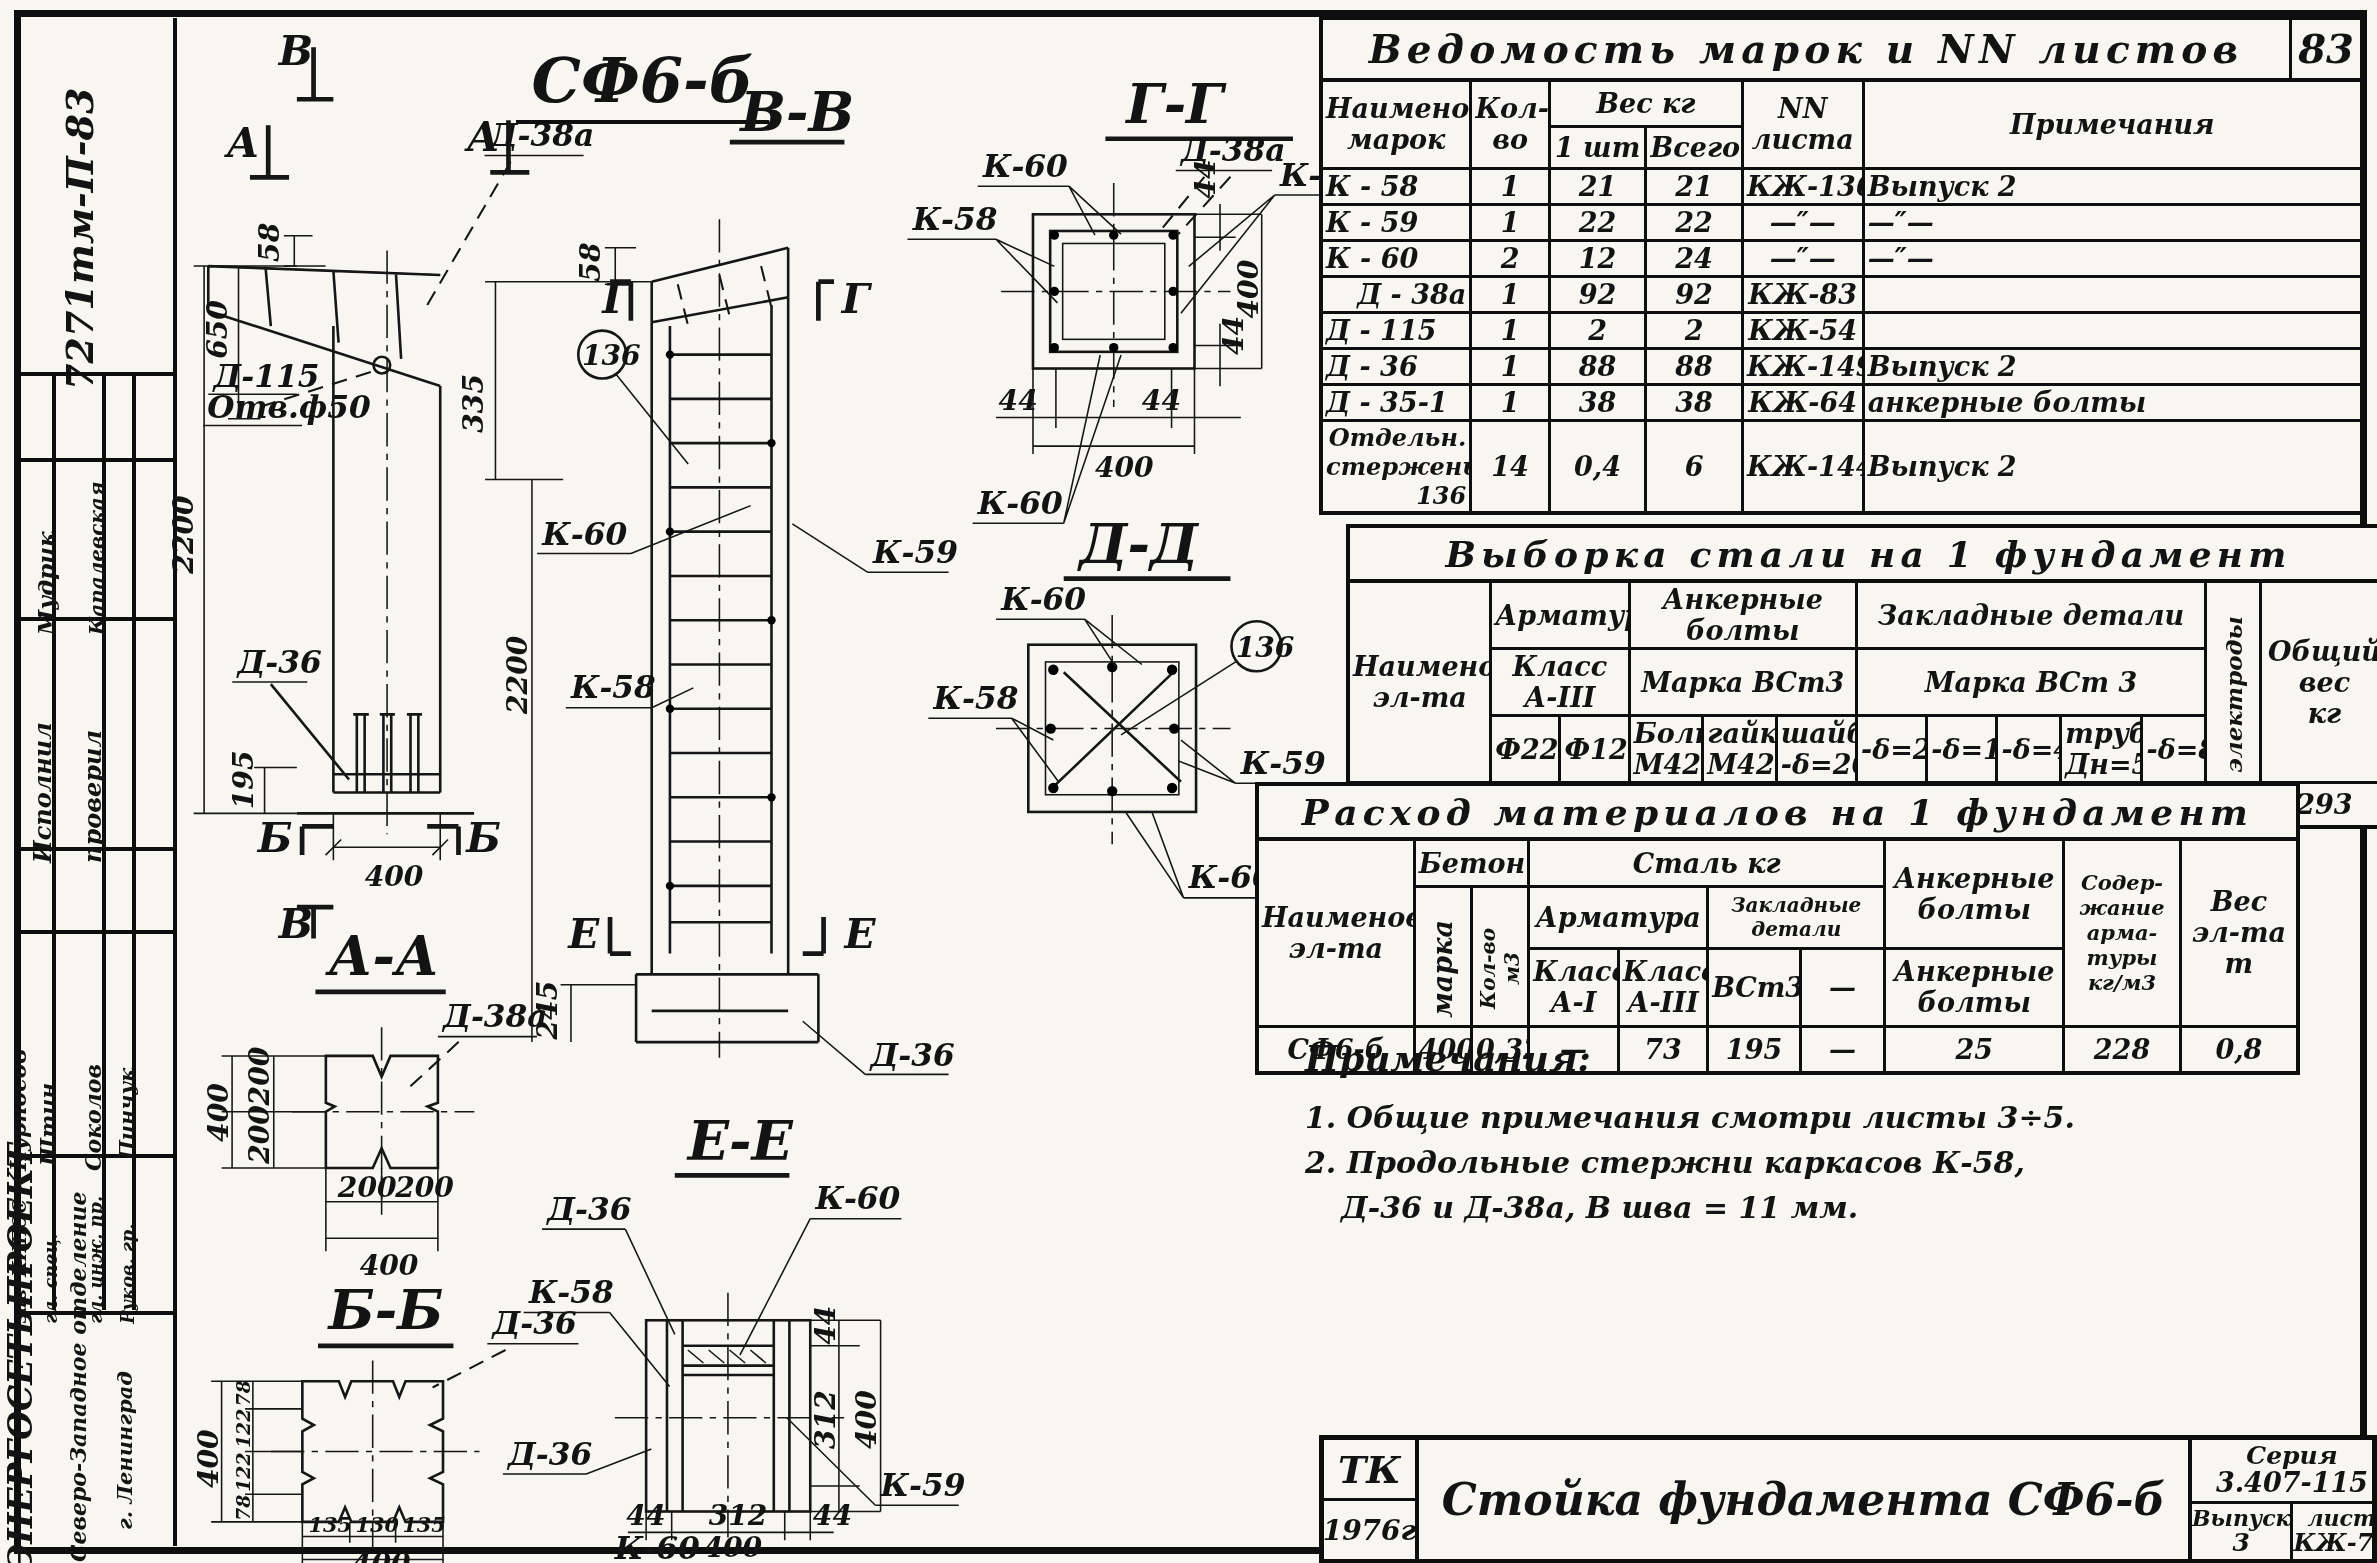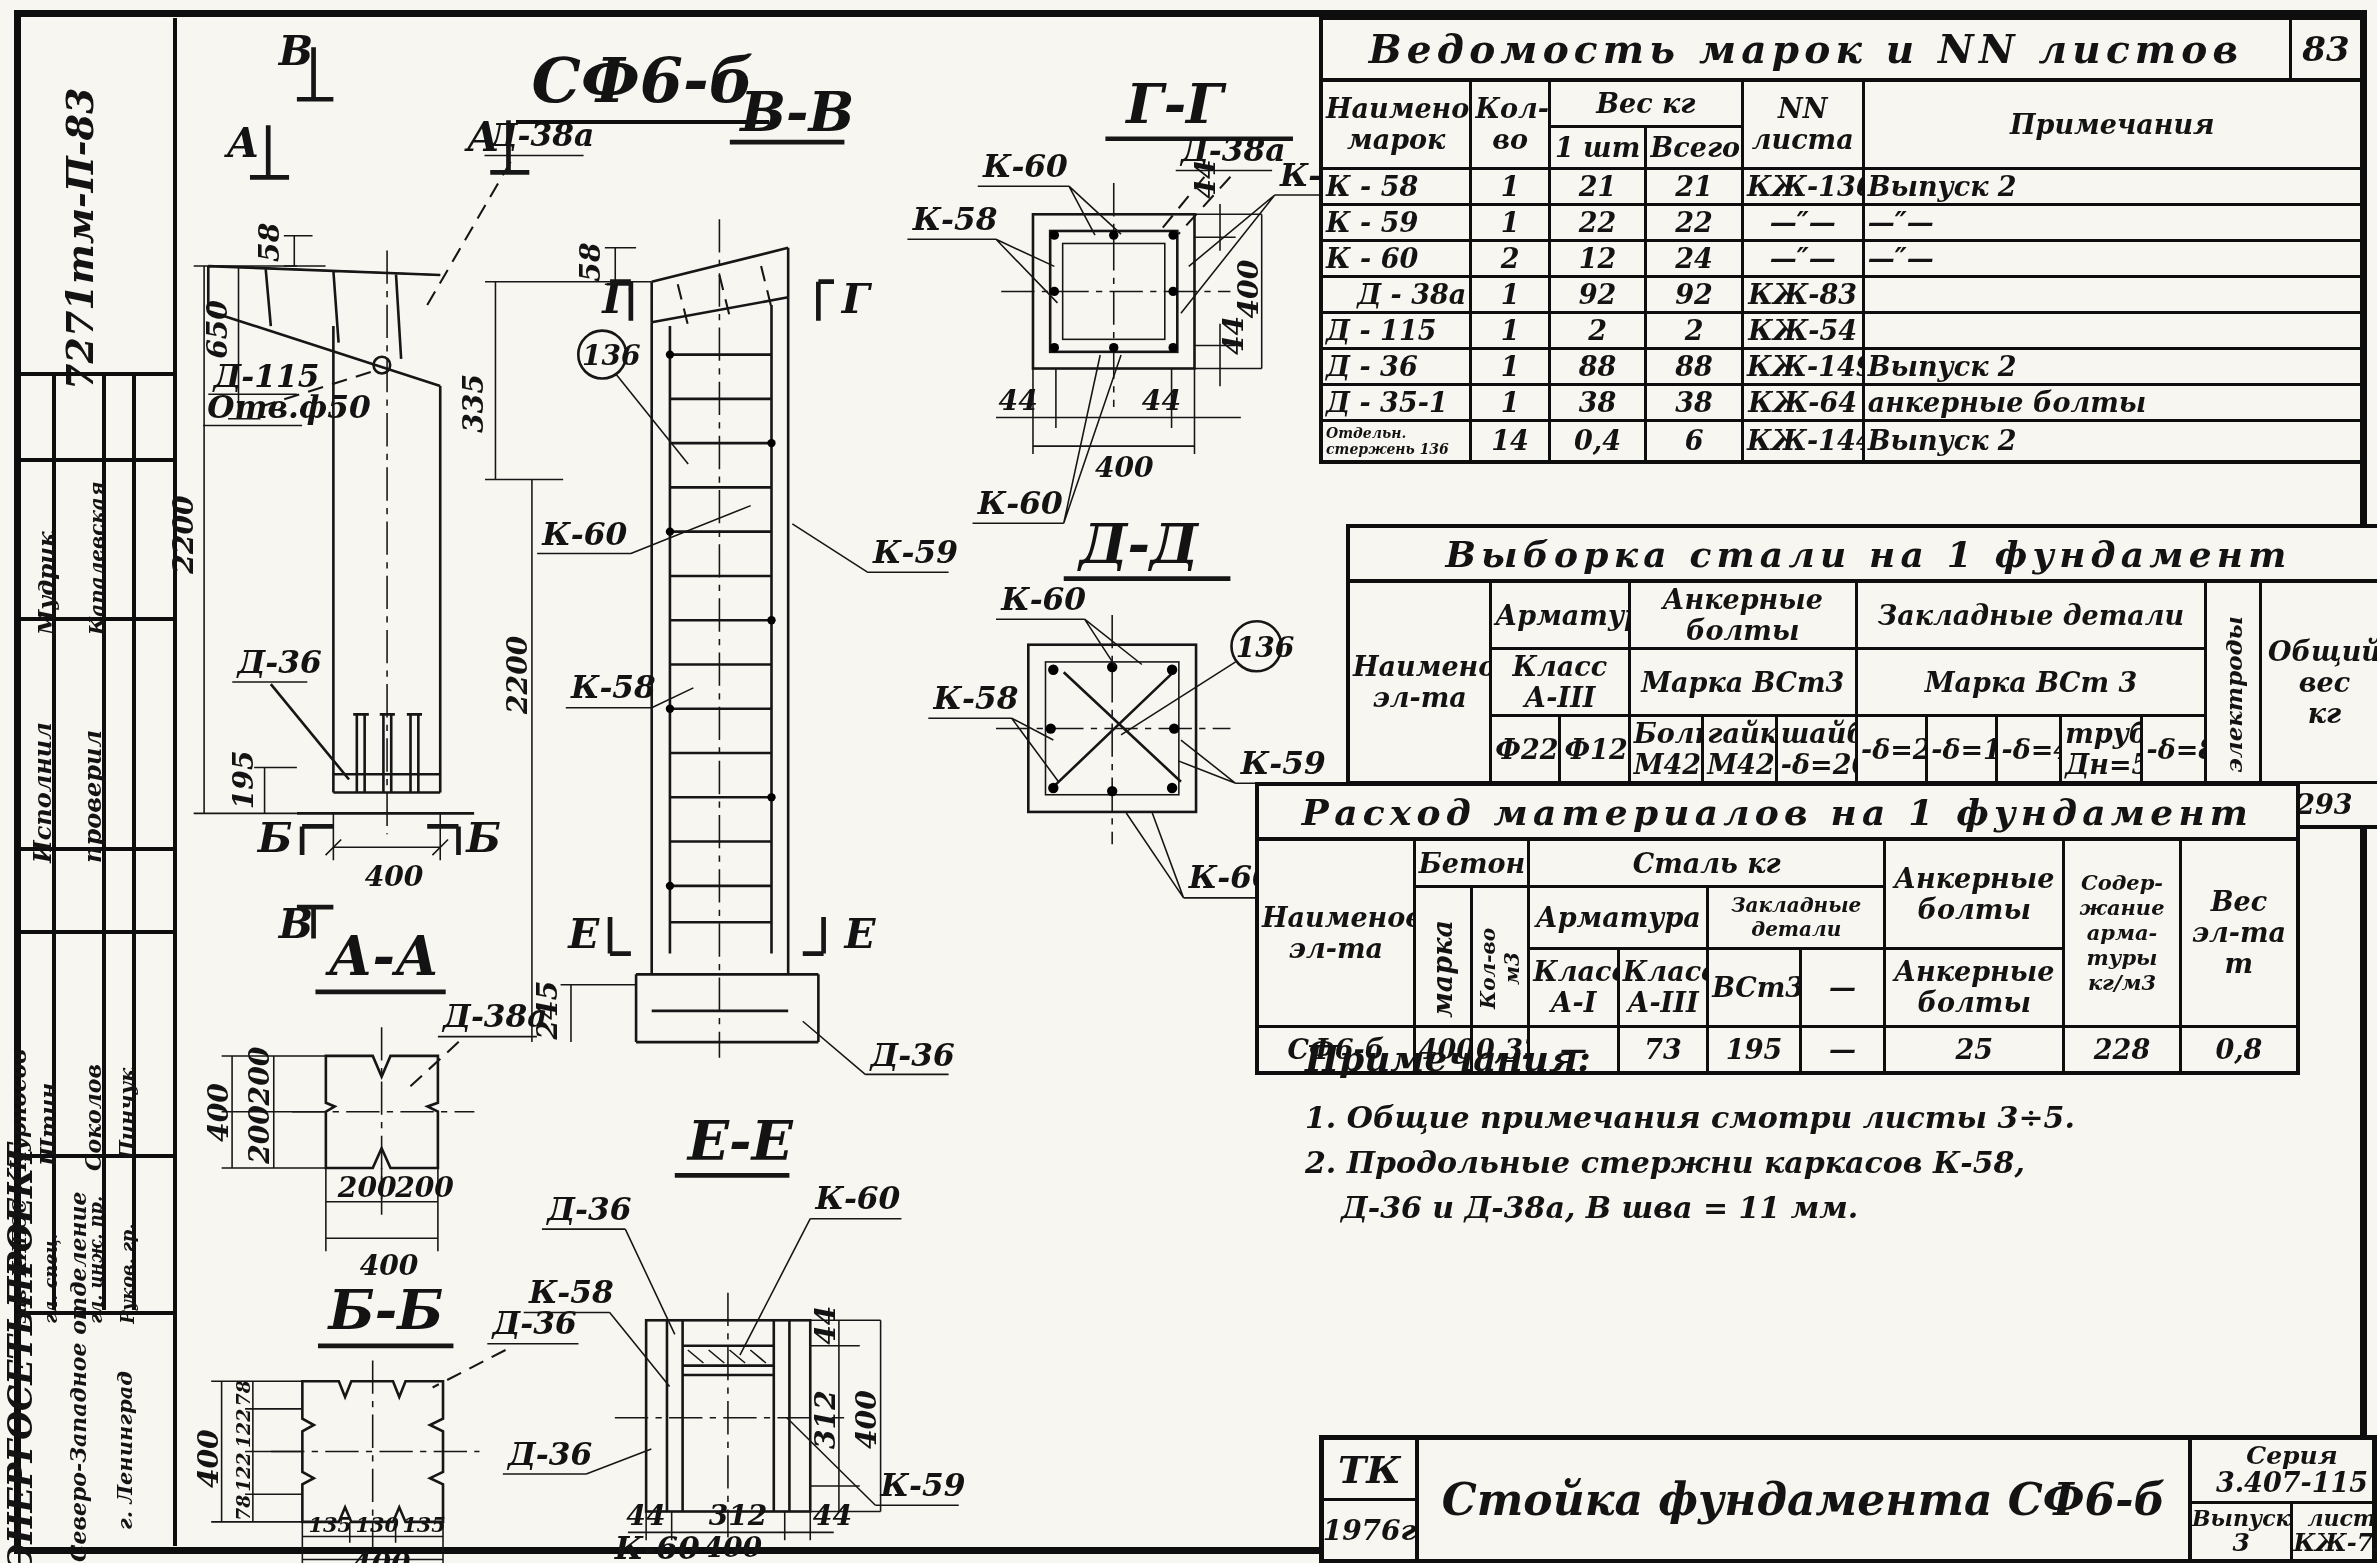--- a/index.html
+++ b/index.html
@@ -9,21 +9,21 @@
   .hand{font-family:"DejaVu Serif",serif;font-style:italic;font-weight:bold;color:#131313;}
   .vtext{position:absolute;transform-origin:left bottom;transform:rotate(-90deg);white-space:nowrap;
          font-style:italic;font-weight:bold;line-height:1;}
   .hline{position:absolute;height:3.6px;background:#0e0e0e;}
   .vline{position:absolute;width:3.6px;background:#0e0e0e;}
   
   .rpanel{position:absolute;}
   .ttl{display:flex;align-items:center;border:4.7px solid #0e0e0e;border-bottom:none;background:#f7f6f1;}
   .ttl .t{flex:1;text-align:center;font-size:39px;letter-spacing:5.2px;}
   .ttl .pg{width:68px;text-align:left;border-left:3.6px solid #0e0e0e;align-self:stretch;
-           display:flex;align-items:center;justify-content:center;font-size:34px;}
+           display:flex;align-items:center;justify-content:center;font-size:40px;}
   table.tbl{border-collapse:collapse;table-layout:fixed;background:#f7f6f1;}
   table.tbl th,table.tbl td{border:3.1px solid #0e0e0e;font-style:italic;font-weight:bold;
         font-size:27px;text-align:center;vertical-align:middle;padding:1px 3.1px;white-space:pre-line;
         overflow:hidden;}
   table.tbl{border:4.7px solid #0e0e0e;}
   .vert{writing-mode:vertical-rl;transform:rotate(180deg);white-space:pre-line;}
   
   svg{position:absolute;overflow:visible;}
   svg .ln{stroke:#161616;stroke-width:5;fill:none;}
   svg .thk{stroke:#161616;stroke-width:9;fill:none;}
@@ -413,21 +413,21 @@
       </tr>
       <tr style="height:35px;">
         <td style="text-align:left">Д - 35-1</td>
         <td>1</td>
         <td>38</td>
         <td>38</td>
         <td>КЖ-64</td>
         <td style="text-align:left">анкерные болты</td>
       </tr>
       <tr style="height:41px;">
-        <td style="text-align:left;font-size:14px;">Отдельн.
+        <td style="text-align:right;font-size:24px;">Отдельн.
 стержень 136</td>
         <td>14</td>
         <td>0,4</td>
         <td>6</td>
         <td>КЖ-144</td>
         <td style="text-align:left">Выпуск 2</td>
       </tr>
     </tbody>
       </table>
   </div>

